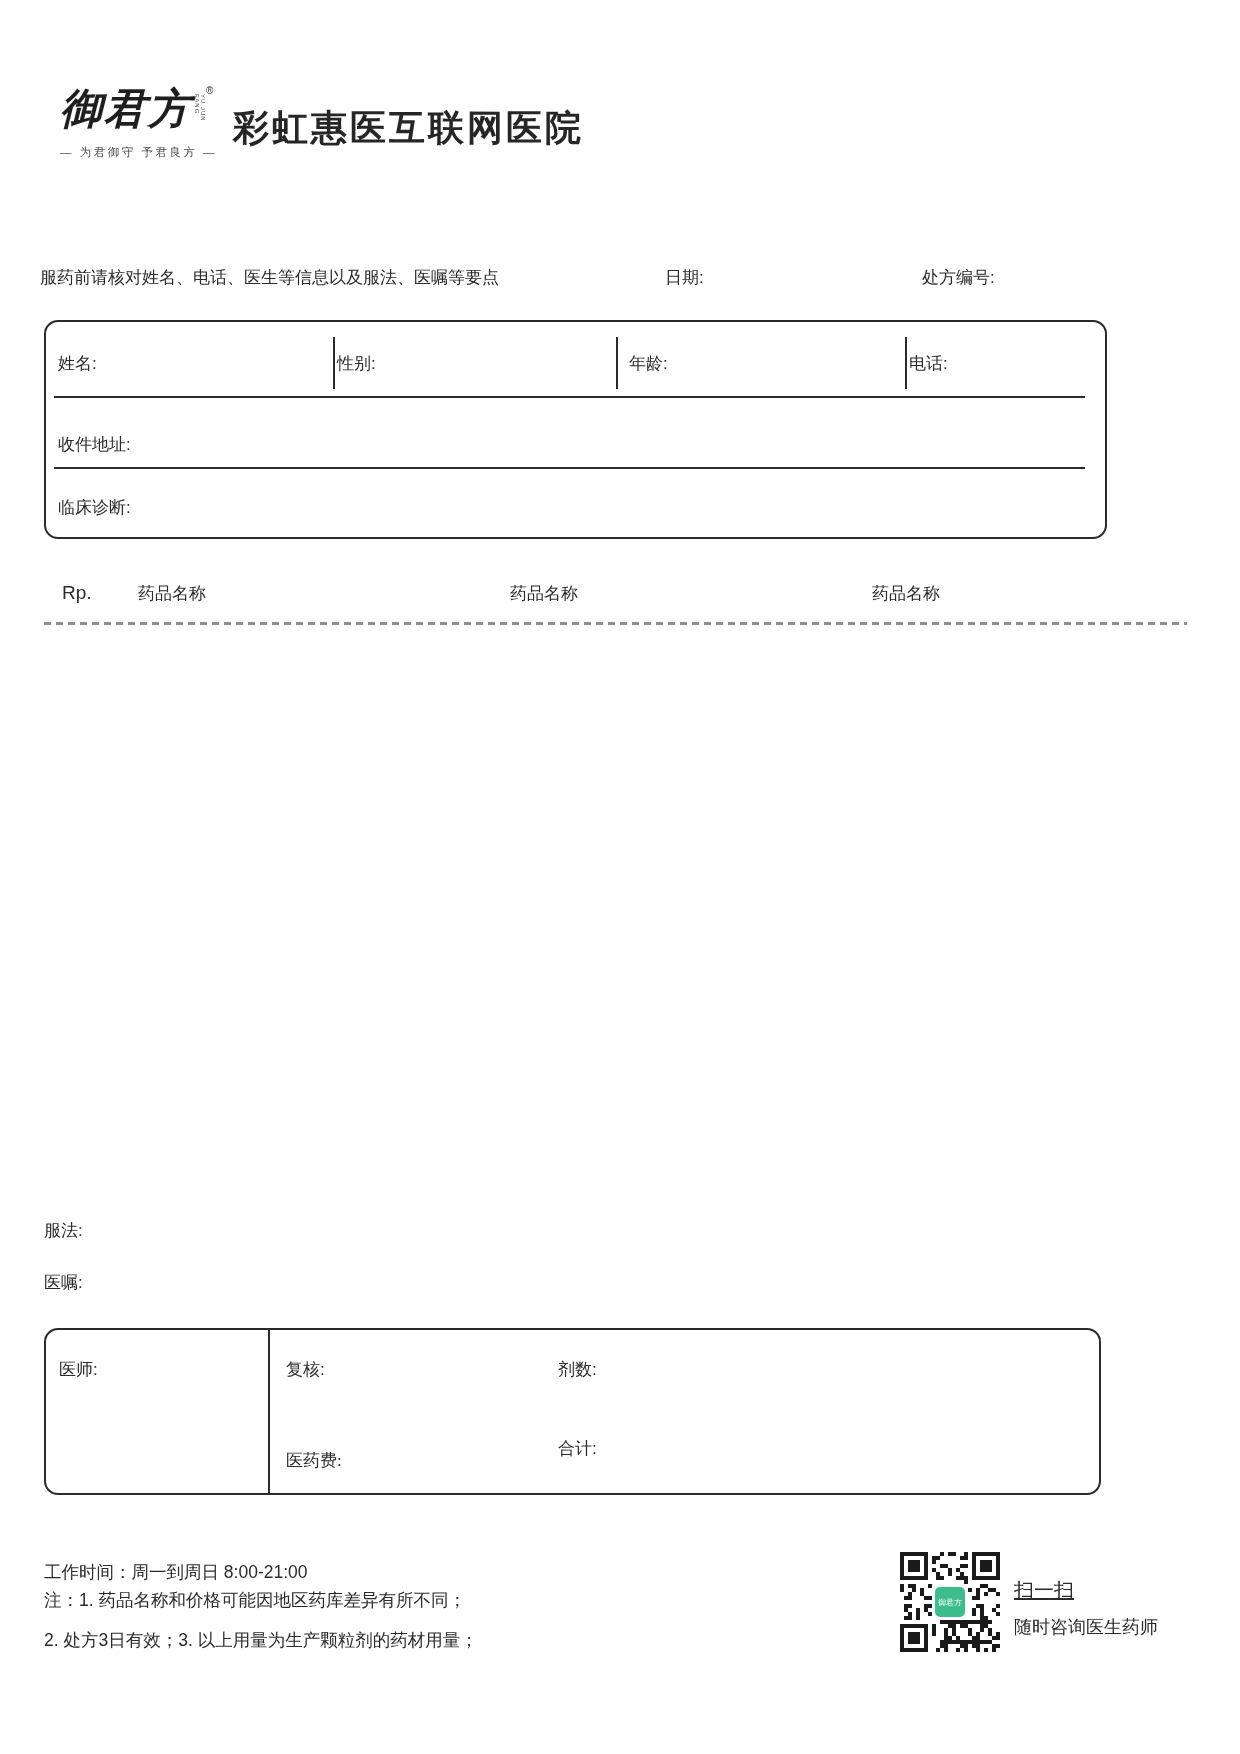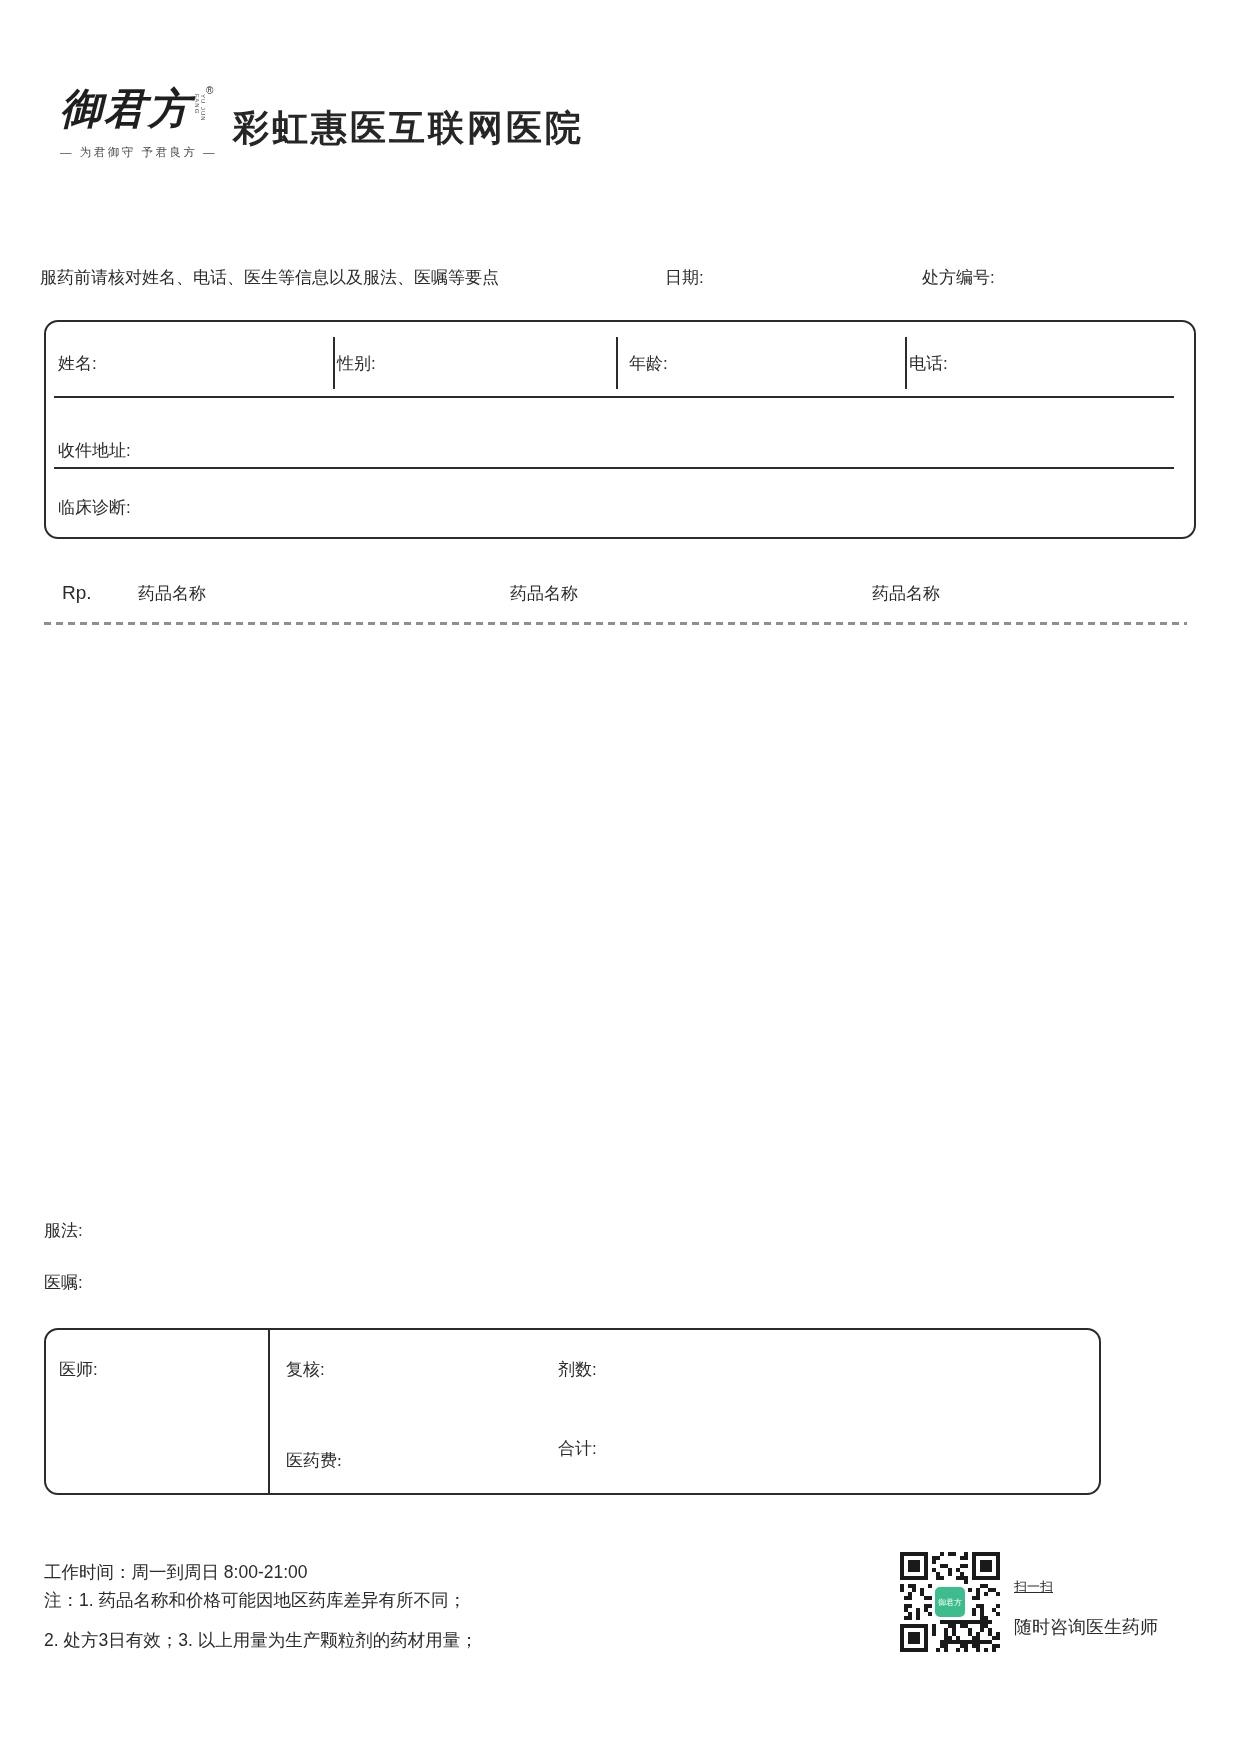--- a/index.html
+++ b/index.html
@@ -35,21 +35,21 @@
 
   .dashed-sep {
     position:absolute; height:2.5px;
     background:repeating-linear-gradient(90deg,#8f8f8f 0 7px,transparent 7px 12px);
   }
 
   .rp-label { font-size:19px; }
 
   .footer-note { font-size:17.5px; line-height:1; white-space:nowrap; }
 
-  .qr-caption-title { font-size:13px;text-decoration:underline; }
+  .qr-caption-title { font-size:20px;text-decoration:underline; }
   .qr-caption-sub { font-size:18px; }
 </style>
 </head>
 <body>
 
 <div class="page">
 
   <div class="abs" style="left:60px; top:88px;">
     <div class="logo-row">
       <span class="logo-text">御君方</span>
@@ -58,34 +58,34 @@
     </div>
     <div class="tagline">— 为君御守  予君良方 —</div>
   </div>
 
   <div class="abs hospital-name" style="left:233px; top:104px;">彩虹惠医互联网医院</div>
 
   <div class="abs lbl" style="left:40px; top:269px;">服药前请核对姓名、电话、医生等信息以及服法、医嘱等要点</div>
   <div class="abs lbl" style="left:665px; top:269px;">日期:</div>
   <div class="abs lbl" style="left:922px; top:269px;">处方编号:</div>
 
-  <div class="abs box" style="left:44px; top:320px; width:1152px; height:219px;">
+  <div class="abs box" style="left:44px; top:320px; width:1063px; height:219px;">
 
     <span class="abs lbl" style="left:12px; top:33px;">姓名:</span>
     <span class="abs lbl" style="left:291px; top:33px;">性别:</span>
     <span class="abs lbl" style="left:583px; top:33px;">年龄:</span>
     <span class="abs lbl" style="left:863px; top:33px;">电话:</span>
 
     <span class="vline" style="left:287px; top:15px; height:52px;"></span>
     <span class="vline" style="left:570px; top:15px; height:52px;"></span>
     <span class="vline" style="left:859px; top:15px; height:52px;"></span>
 
     <span class="hline" style="left:8px; right:20px; top:74px;"></span>
 
-    <span class="abs lbl" style="left:12px; top:120px;">收件地址:</span>
+    <span class="abs lbl" style="left:12px; top:114px;">收件地址:</span>
 
     <span class="hline" style="left:8px; right:20px; top:145px;"></span>
 
     <span class="abs lbl" style="left:12px; top:177px;">临床诊断:</span>
   </div>
 
   <div class="abs lbl rp-label" style="left:62px; top:583px;">Rp.</div>
   <div class="abs lbl" style="left:138px; top:585px;">药品名称</div>
   <div class="abs lbl" style="left:510px; top:585px;">药品名称</div>
   <div class="abs lbl" style="left:872px; top:585px;">药品名称</div>

